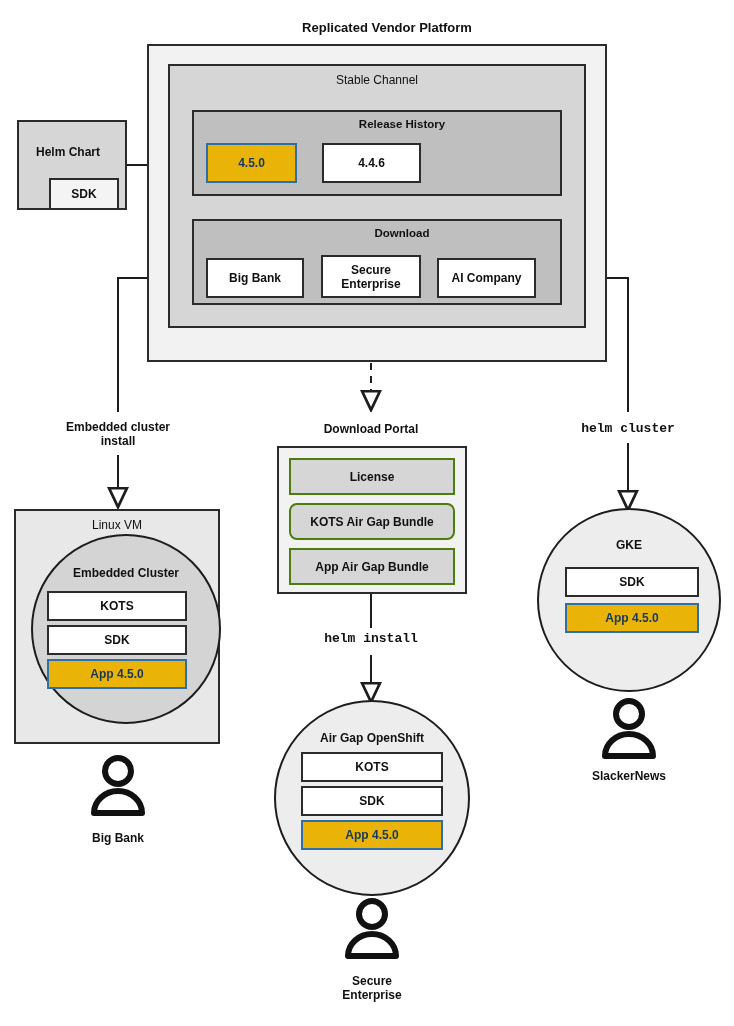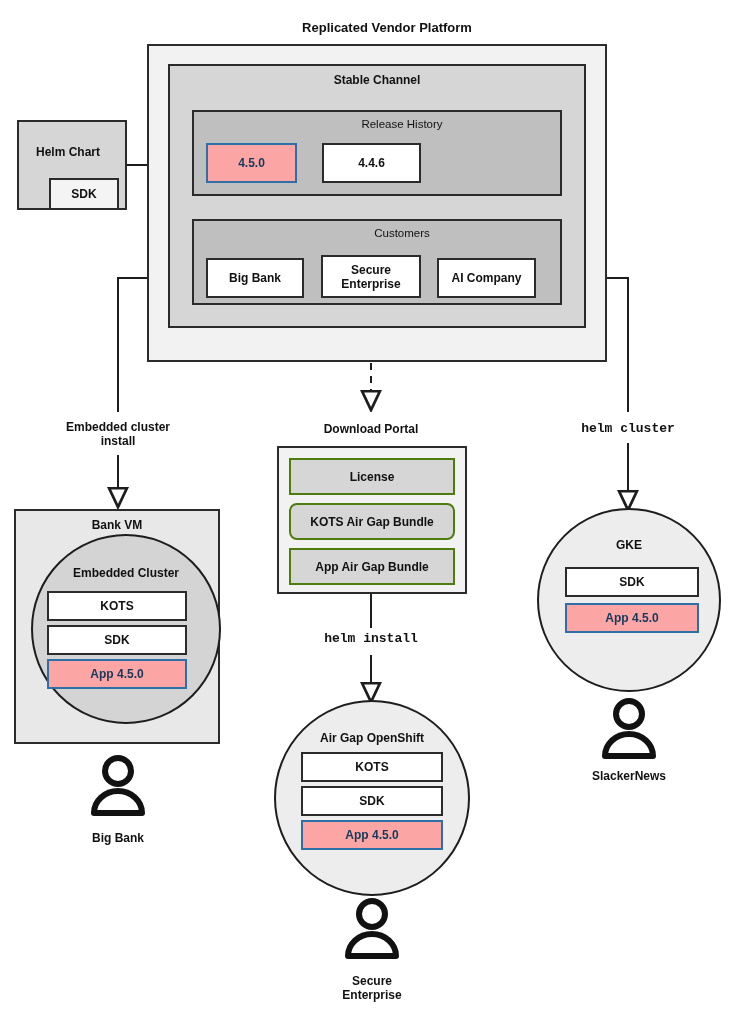--- a/index.html
+++ b/index.html
@@ -19,24 +19,24 @@
   
   .frame{border:2px solid #2b2b2b;}
   .fill-l1{background:#f2f2f2;}
   .fill-l2{background:#d6d6d6;}
   .fill-l3{background:#bfbfbf;}
   .fill-soft{background:#e8e8e8;}
   .fill-mid{background:#d4d4d4;}
 
   .box-white{background:#ffffff;border:2px solid #2b2b2b;}
   .box-gray{background:#d6d6d6;border:2px solid #4d7c0f;}
-  .box-blue{background:#fca5a5;border:2px solid #2f6fa8;color:#14395c;}
-
-  .hdr{position:absolute;left:0;right:0;top:7px;text-align:center;font-weight:bold;font-size:12px;color:#111;}
-  .hdr-sm{position:absolute;left:10px;right:0;top:6px;text-align:center;font-weight:normal;font-size:11.5px;color:#111;padding-left:40px;}
+  .box-blue{background:#eab308;border:2px solid #2f6fa8;color:#14395c;}
+
+  .hdr{position:absolute;left:0;right:0;top:7px;text-align:center;font-weight:normal;font-size:12px;color:#111;}
+  .hdr-sm{position:absolute;left:10px;right:0;top:6px;text-align:center;font-weight:bold;font-size:11.5px;color:#111;padding-left:40px;}
 
   
   .circle{border-radius:50%;border:2.5px solid #1d1d1d;}
 
   svg.lines{position:absolute;left:0;top:0;width:734px;height:1026px;pointer-events:none;}
   .ln{stroke:#1d1d1d;stroke-width:2;fill:none;}
   .ln-d{stroke:#1d1d1d;stroke-width:2;fill:none;stroke-dasharray:7 6;}
   .person{stroke:#111;stroke-width:6;fill:none;}
 </style>
 </head>
@@ -77,21 +77,21 @@
   <div class="hdr-sm">Release History</div>
 </div>
 <div class="abs ctr box-blue" style="left:206px;top:143px;width:91px;height:40px;">
   <span class="label" style="color:#14395c;">4.5.0</span>
 </div>
 <div class="abs ctr box-white" style="left:322px;top:143px;width:99px;height:40px;">
   <span class="label">4.4.6</span>
 </div>
 
 <div class="abs frame fill-l3" style="left:192px;top:219px;width:370px;height:86px;">
-  <div class="hdr-sm">Customers</div>
+  <div class="hdr-sm">Download</div>
 </div>
 <div class="abs ctr box-white" style="left:206px;top:258px;width:98px;height:40px;">
   <span class="label">Big Bank</span>
 </div>
 <div class="abs ctr box-white" style="left:321px;top:255px;width:100px;height:43px;flex-direction:column;">
   <span class="label">Secure</span>
   <span class="label">Enterprise</span>
 </div>
 <div class="abs ctr box-white" style="left:437px;top:258px;width:99px;height:40px;">
   <span class="label">AI Company</span>
@@ -128,21 +128,21 @@
   <span class="label">License</span>
 </div>
 <div class="abs ctr box-gray" style="left:289px;top:503px;width:166px;height:37px;border-radius:8px;">
   <span class="label">KOTS Air Gap Bundle</span>
 </div>
 <div class="abs ctr box-gray" style="left:289px;top:548px;width:166px;height:37px;">
   <span class="label">App Air Gap Bundle</span>
 </div>
 
 <div class="abs frame fill-soft" style="left:14px;top:509px;width:206px;height:235px;">
-  <div class="hdr">Bank VM</div>
+  <div class="hdr">Linux VM</div>
 </div>
 <div class="abs circle fill-mid" style="left:31px;top:534px;width:190px;height:190px;background:#d4d4d4;"></div>
 <div class="abs ctr" style="left:31px;top:565px;width:190px;height:16px;">
   <span class="label">Embedded Cluster</span>
 </div>
 <div class="abs ctr box-white" style="left:47px;top:591px;width:140px;height:30px;">
   <span class="label">KOTS</span>
 </div>
 <div class="abs ctr box-white" style="left:47px;top:625px;width:140px;height:30px;">
   <span class="label">SDK</span>

